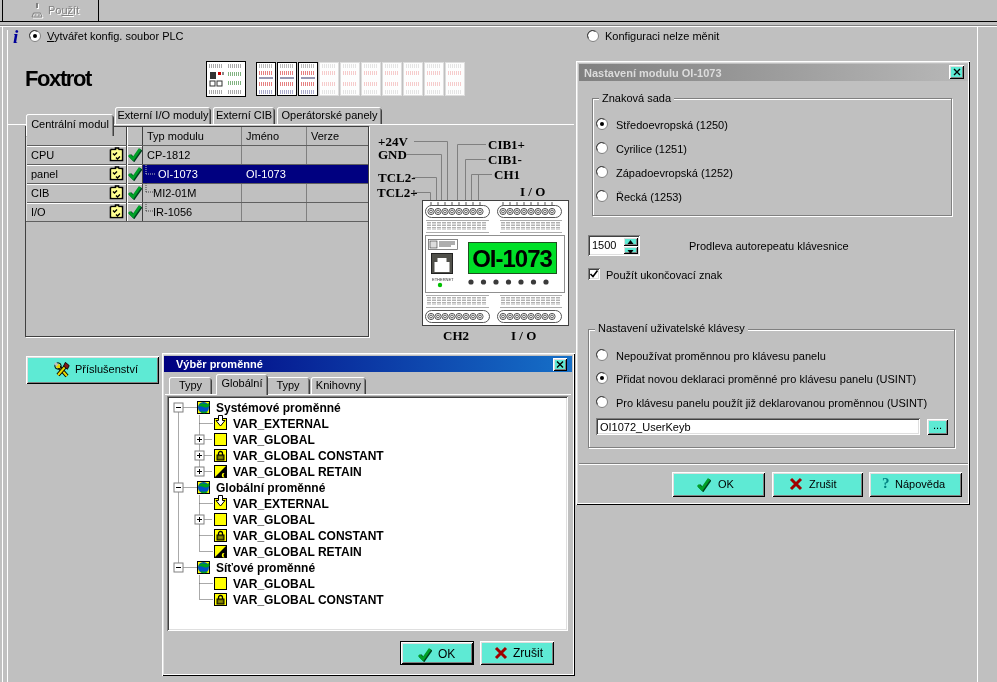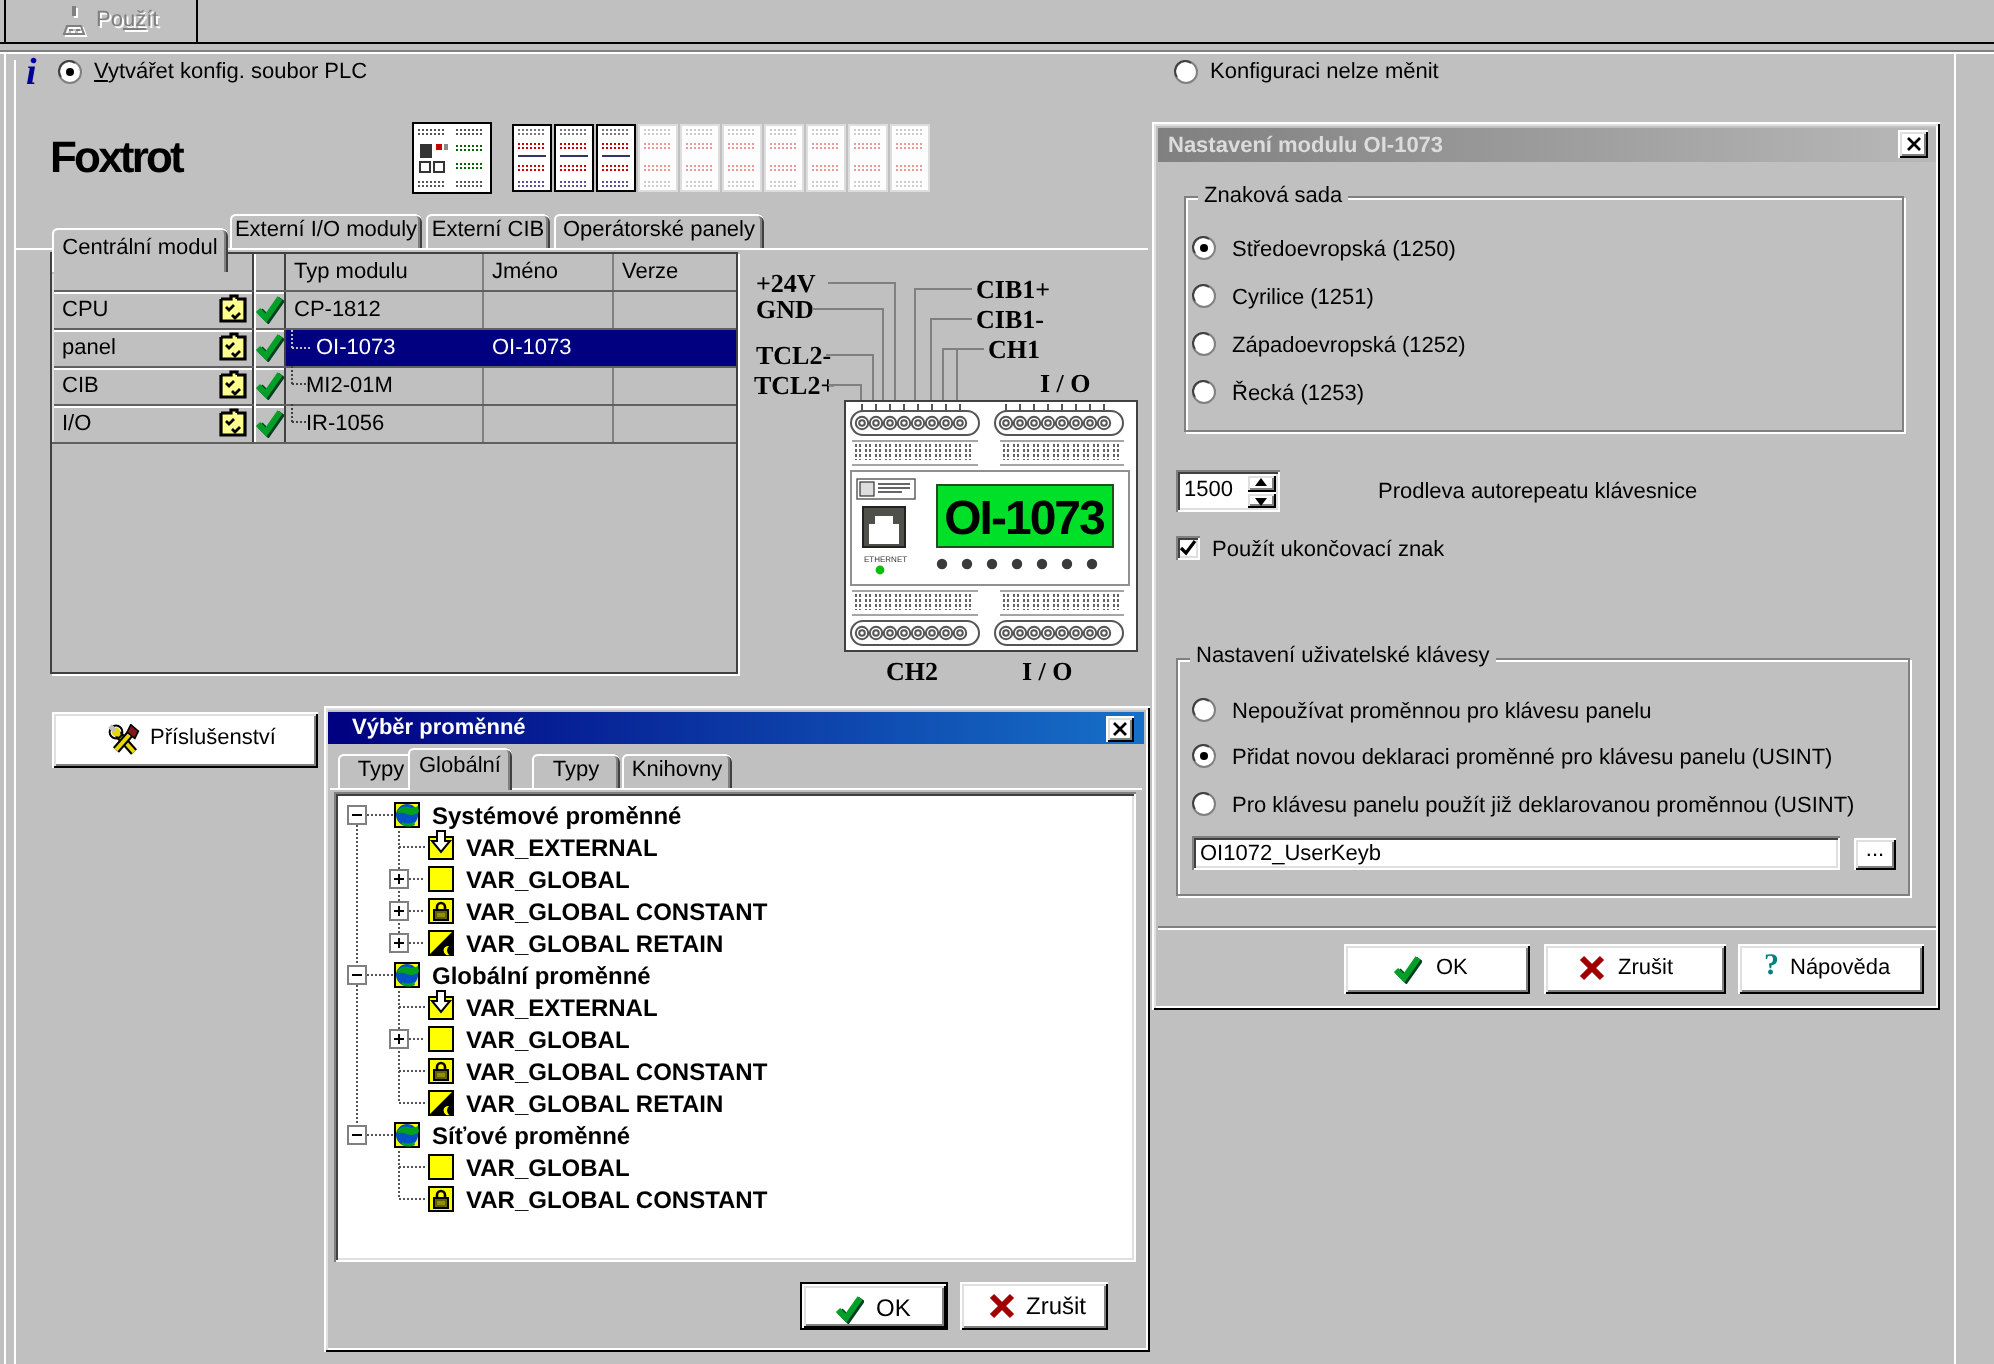--- a/index.html
+++ b/index.html
@@ -1,19 +1,19 @@
 <!DOCTYPE html>
 <html><head>
 <meta charset="utf-8">
 <style>
 html,body{margin:0;padding:0}
 body{width:997px;height:682px;position:relative;background:#c0c0c0;
   font-family:"Liberation Sans",sans-serif;font-size:11px;color:#000;overflow:hidden}
 .abs{position:absolute}
-.btn{background:#ffffff;box-shadow:inset 1px 1px 0 #fff,inset -1px -1px 0 #000,inset 2px 2px 0 #dfdfdf,inset -2px -2px 0 #808080}
+.btn{background:#5eead4;box-shadow:inset 1px 1px 0 #fff,inset -1px -1px 0 #000,inset 2px 2px 0 #dfdfdf,inset -2px -2px 0 #808080}
 .win{background:#c0c0c0;box-shadow:inset 1px 1px 0 #fff,inset -1px -1px 0 #000,inset 2px 2px 0 #dfdfdf,inset -2px -2px 0 #fff}
 .sunken{background:#fff;box-shadow:inset 1px 1px 0 #808080,inset -1px -1px 0 #fff,inset 2px 2px 0 #404040,inset -2px -2px 0 #dfdfdf}
 .etch{border:1px solid #808080;box-shadow:inset 1px 1px 0 #fff,1px 1px 0 #fff}
 .tab{background:#c0c0c0;border-radius:3px 3px 0 0;
   box-shadow:inset 1px 0 0 #fff,inset 0 1px 0 #fff,inset -1px 0 0 #404040,inset -2px 0 0 #808080;
   text-align:center}
 .b{font-weight:bold}
 </style>
 </head>
 <body>
@@ -371,21 +371,21 @@
 <div class="abs" style="left:164px;top:356px;width:408px;height:16px;background:linear-gradient(90deg,#000080,#1670c8)"></div>
 <div class="abs b" style="left:176px;top:358px;color:#fff">Výběr proměnné</div>
 <div class="abs btn" style="left:553px;top:358px;width:14px;height:13px">
   <svg width="14" height="13">
       <path d="M4,3.5 l6,6 M10,3.5 l-6,6" stroke="#000" stroke-width="1.4"></path>
     </svg>
 </div>
 
 <div class="abs" style="left:165px;top:394px;width:406px;height:1px;background:#fff"></div>
 <div class="abs tab" style="left:169px;top:377px;width:43px;height:17px;line-height:16px">Typy</div>
-<div class="abs tab" style="left:204px;top:374px;width:52px;height:21px;line-height:19px;z-index:2;box-shadow:inset 1px 0 0 #fff,inset 0 1px 0 #fff,inset -1px 0 0 #404040,inset -2px 0 0 #808080,0 1px 0 #c0c0c0">Globální</div>
+<div class="abs tab" style="left:216px;top:374px;width:52px;height:21px;line-height:19px;z-index:2;box-shadow:inset 1px 0 0 #fff,inset 0 1px 0 #fff,inset -1px 0 0 #404040,inset -2px 0 0 #808080,0 1px 0 #c0c0c0">Globální</div>
 <div class="abs tab" style="left:266px;top:377px;width:44px;height:17px;line-height:16px">Typy</div>
 <div class="abs tab" style="left:311px;top:377px;width:55px;height:17px;line-height:16px">Knihovny</div>
 
 <div class="abs sunken" style="left:167px;top:396px;width:401px;height:235px"></div>
 <svg class="abs" style="left:169px;top:394px" width="397" height="227">
   <defs>
     <g id="eplus">
       <rect x="-4.5" y="-4.5" width="9" height="9" fill="#fff" stroke="#808080"></rect>
       <path d="M-2.5,0 h5 M0,-2.5 v5" stroke="#000"></path>
     </g>

